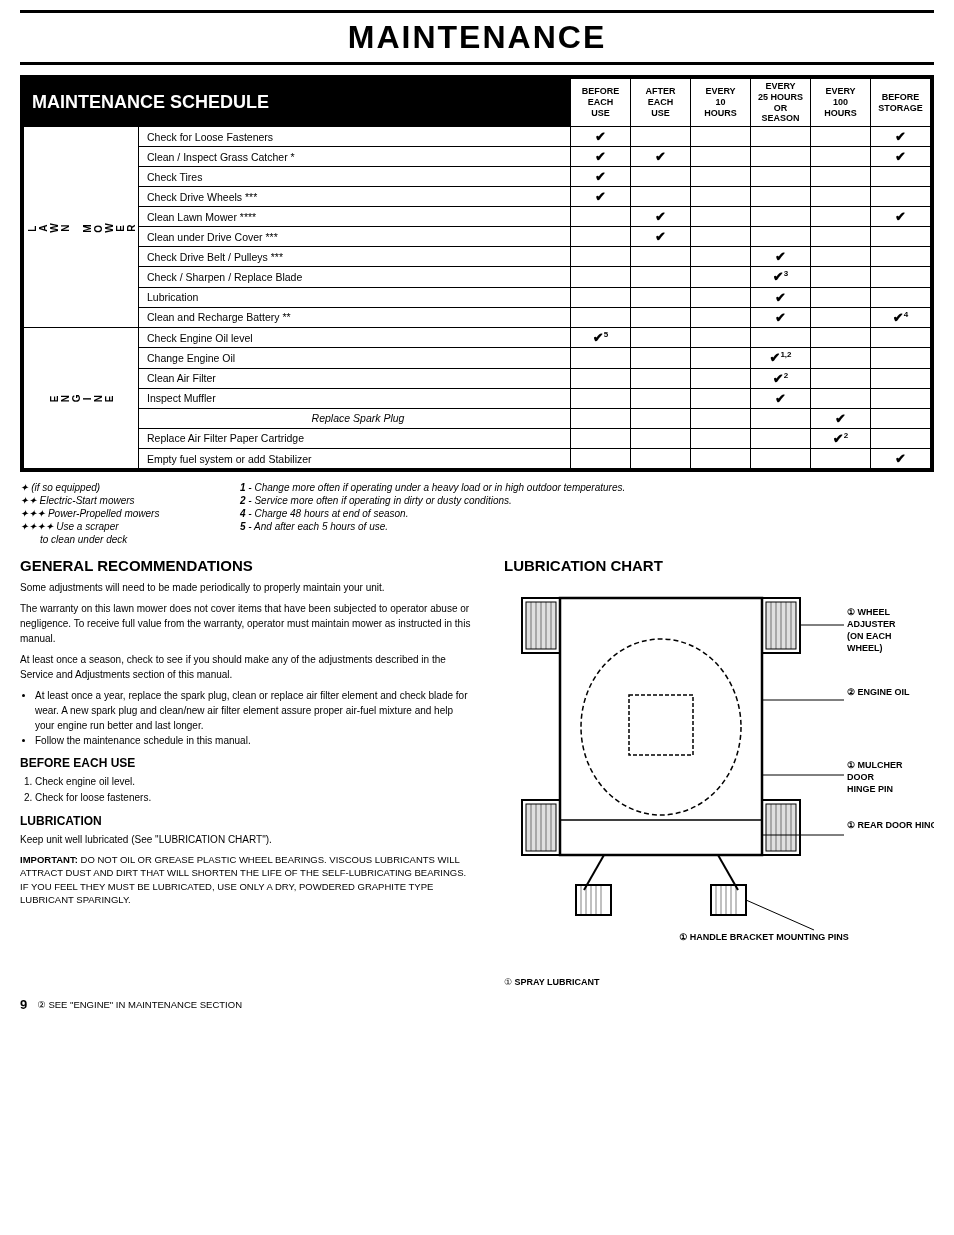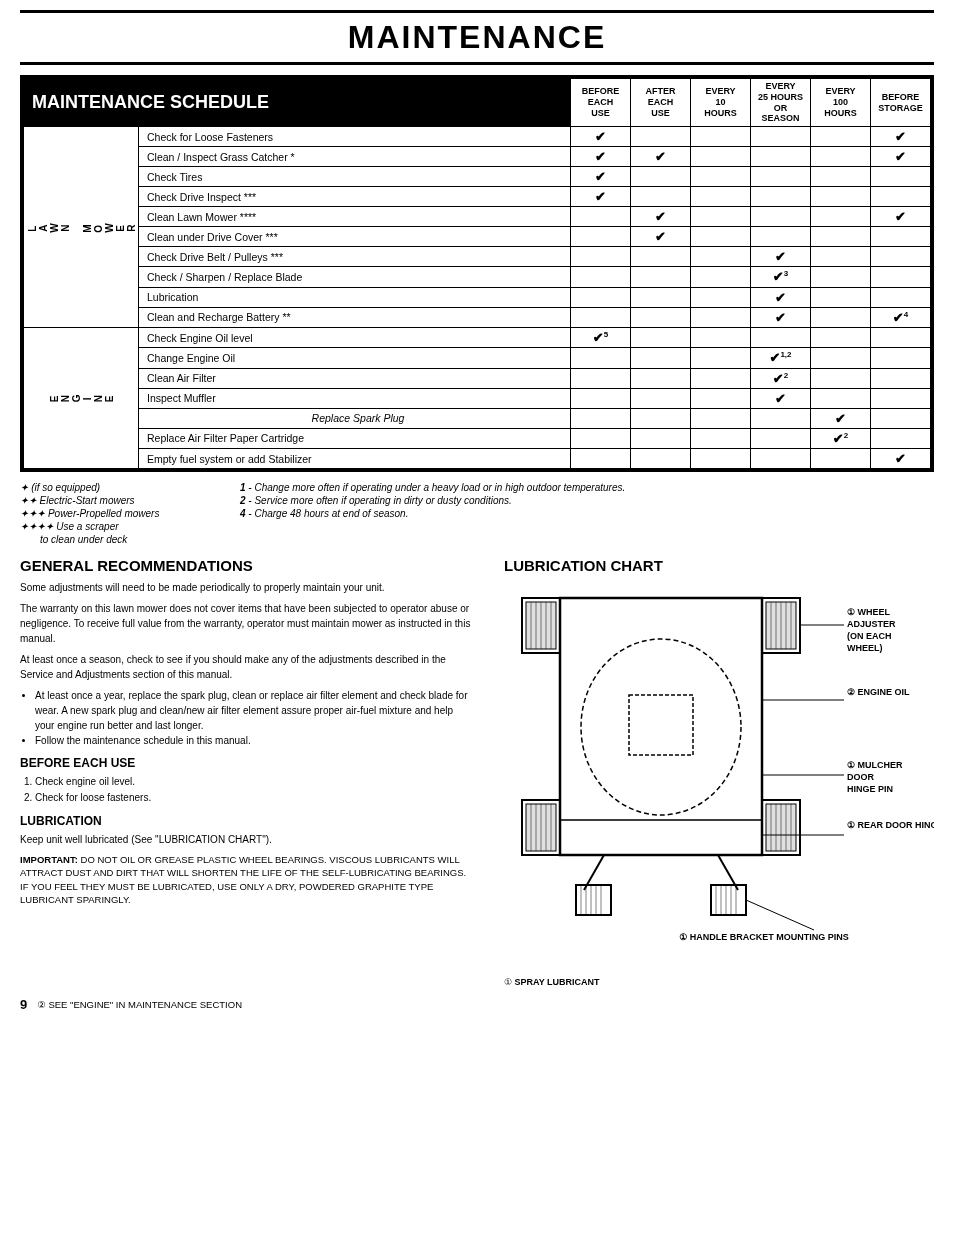--- a/index.html
+++ b/index.html
@@ -178,21 +178,21 @@
         <tr>
           <td style="text-align: left; padding-left: 8px; font-size: 10.5px; margin-left: 20px;">Check Tires</td>
           <td style="text-align: center; font-size: 13px; font-weight: bold; width: 60px;"><span style="font-size:13px;font-weight:bold;">✔</span></td>
           <td style="text-align: center; font-size: 13px; font-weight: bold; width: 60px;"></td>
           <td style="text-align: center; font-size: 13px; font-weight: bold; width: 60px;"></td>
           <td style="text-align: center; font-size: 13px; font-weight: bold; width: 60px;"></td>
           <td style="text-align: center; font-size: 13px; font-weight: bold; width: 60px;"></td>
           <td style="text-align: center; font-size: 13px; font-weight: bold; width: 60px;"></td>
         </tr>
         <tr>
-          <td style="text-align: left; padding-left: 8px; font-size: 10.5px;">Check Drive Inspect ***</td>
+          <td style="text-align: left; padding-left: 8px; font-size: 10.5px;">Check Drive Wheels ***</td>
           <td style="text-align: center; font-size: 13px; font-weight: bold; width: 60px;"><span style="font-size:13px;font-weight:bold;">✔</span></td>
           <td style="text-align: center; font-size: 13px; font-weight: bold; width: 60px;"></td>
           <td style="text-align: center; font-size: 13px; font-weight: bold; width: 60px;"></td>
           <td style="text-align: center; font-size: 13px; font-weight: bold; width: 60px;"></td>
           <td style="text-align: center; font-size: 13px; font-weight: bold; width: 60px;"></td>
           <td style="text-align: center; font-size: 13px; font-weight: bold; width: 60px;"></td>
         </tr>
         <tr>
           <td style="text-align: left; padding-left: 8px; font-size: 10.5px;">Clean Lawn Mower ****</td>
           <td style="text-align: center; font-size: 13px; font-weight: bold; width: 60px;"></td>
@@ -322,20 +322,21 @@
     <div class="footnote-line">✦ (if so equipped)</div>
     <div class="footnote-line">✦✦ Electric-Start mowers</div>
     <div class="footnote-line">✦✦✦ Power-Propelled mowers</div>
     <div class="footnote-line">✦✦✦✦ Use a scraper</div>
     <div class="footnote-line" style="padding-left:20px;">to clean under deck</div>
   </div>
   <div class="footnotes-right">
     <div class="footnote-line"><b>1</b> - Change more often if operating under a heavy load or in high outdoor temperatures.</div>
     <div class="footnote-line"><b>2</b> - Service more often if operating in dirty or dusty conditions.</div>
     <div class="footnote-line"><b>4</b> - Charge 48 hours at end of season.</div>
+    <div class="footnote-line"><b>5</b> - And after each 5 hours of use.</div>
   </div>
 </div>
 
 <div class="two-col">
 
   <div class="left-col">
     <div class="section-heading">GENERAL RECOMMENDATIONS</div>
     <p class="body-text">Some adjustments will need to be made periodically to properly maintain your unit.</p>
     <p class="body-text">The warranty on this lawn mower does not cover items that have been subjected to operator abuse or negligence. To receive full value from the warranty, operator must maintain mower as instructed in this manual.</p>
     <p class="body-text">At least once a season, check to see if you should make any of the adjustments described in the Service and Adjustments section of this manual.</p>

